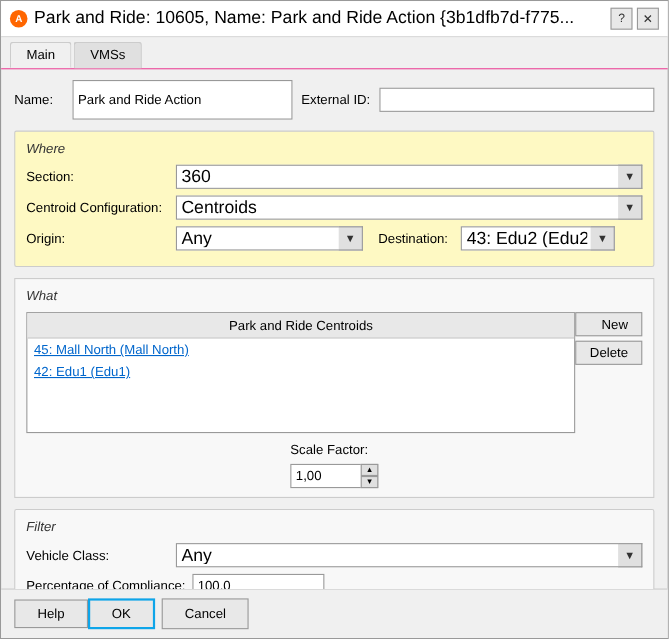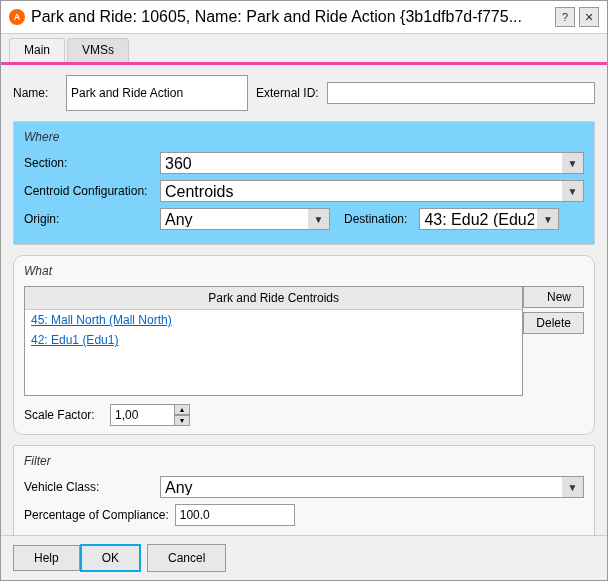--- a/index.html
+++ b/index.html
@@ -68,21 +68,21 @@
       display: flex;
       align-items: center;
       justify-content: center;
       font-size: 11px;
       color: #333;
     }
 
     .tab-bar {
       display: flex;
       background: #f0f0f0;
-      border-bottom: 3px solid #ec4899;
+      border-bottom: 1px solid #ec4899;
       padding: 4px 8px 0;
       flex-shrink: 0;
     }
     .tab {
       padding: 4px 14px;
       border: 1px solid #ccc;
       border-bottom: none;
       background: #e0e0e0;
       cursor: pointer;
       font-size: 12px;
@@ -108,21 +108,21 @@
       padding: 2px 4px;
       font-size: 12px;
       background: white;
     }
 
     .section-group {
       border: 1px solid #ccc;
       border-radius: 2px;
       padding: 8px 10px;
       margin-bottom: 10px;
-      background: #7dd3fc;
+      background: #fef9c3;
     }
     .section-title {
       font-size: 12px;
       color: #333;
       margin-bottom: 8px;
       font-style: italic;
     }
 
     .select-wrapper {
       position: relative;
@@ -156,21 +156,21 @@
     }
 
     .name-row {
       display: flex;
       align-items: center;
       gap: 8px;
       margin-bottom: 10px;
     }
     .name-label { font-size: 12px; min-width: 45px; }
     .name-input {
-      width: 182px;
+      width: 200px;
       height: 22px;
       border: 1px solid #999;
       padding: 17px 4px;
       font-size: 12px;
       background: white;
     }
     .ext-label { font-size: 12px; white-space: nowrap; }
     .ext-input {
       flex: 1;
       height: 22px;
@@ -193,21 +193,21 @@
 
     .origin-dest-row {
       display: flex;
       align-items: center;
       margin-bottom: 6px;
       gap: 6px;
     }
 
     .what-section {
       border: 1px solid #ccc;
-      border-radius: 10px;
+      border-radius: 0;
       padding: 8px 10px;
       margin-bottom: 10px;
       background: #f8f8f8;
     }
     .what-content {
       display: flex;
       gap: 0;
       align-items: flex-start;
     }
     .list-box-wrapper {
@@ -249,20 +249,21 @@
     .btn.primary {
       background: #e8e8e8;
       text-align: right;
     }
 
     .scale-row {
       display: flex;
       align-items: center;
       margin-top: 8px;
       gap: 6px;
+      flex-direction: column;
     }
     .scale-label { font-size: 12px; min-width: 80px; }
     .scale-input-wrapper {
       position: relative;
       width: 80px;
     }
     .scale-input {
       width: 100%;
       height: 22px;
       border: 1px solid #999;

